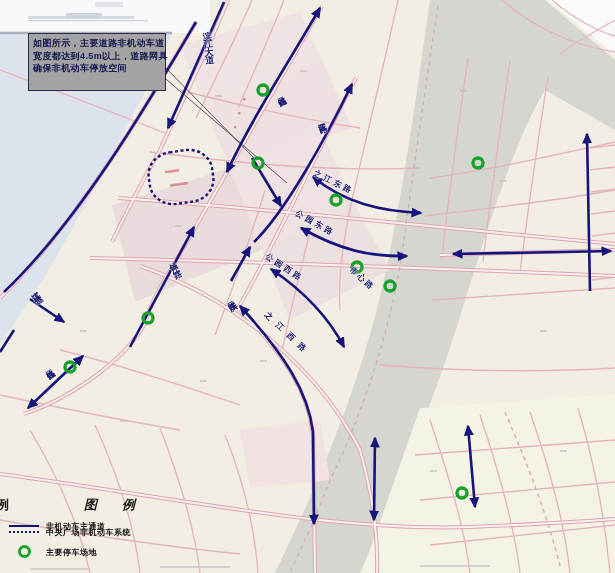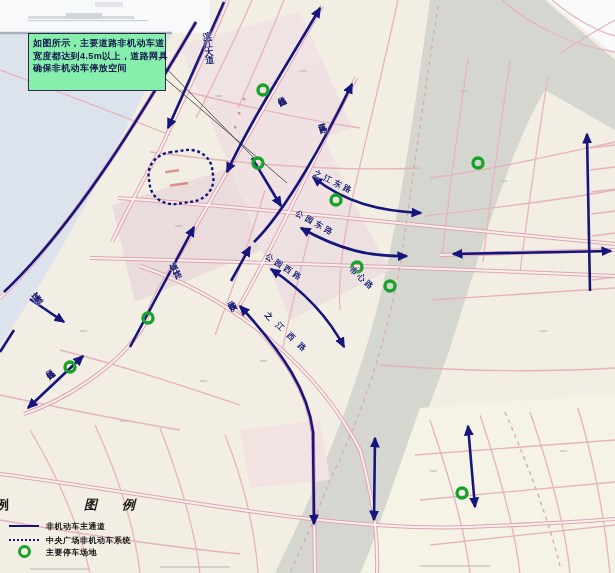--- a/index.html
+++ b/index.html
@@ -2,21 +2,21 @@
 <html><head>
 <meta charset="utf-8">
 <style>
   html,body{margin:0;padding:0;background:#ffffff;}
   #stage{position:relative;width:615px;height:573px;overflow:hidden;
          font-family:"Liberation Sans","DejaVu Sans",sans-serif;background:#fff;}
   #mapsvg{position:absolute;left:0;top:0;}
 
   
   #ann-box{position:absolute;left:28px;top:33px;width:138px;height:58px;
-           background:#86efac;border:1.6px solid #2a2a4a;box-sizing:border-box;
+           background:#a3a3a3;border:1.6px solid #2a2a4a;box-sizing:border-box;
            padding:3px 4px;z-index:30;}
   #ann-box .ln{font-size:9px;font-weight:bold;color:#14144e;line-height:12.5px;
                letter-spacing:.4px;white-space:nowrap;}
 
   
   .rlabel{position:absolute;color:#1c1c6e;font-weight:bold;z-index:20;
           text-shadow:0 0 2px rgba(255,255,255,.95), 0 0 1px rgba(255,255,255,.95);
           white-space:nowrap;pointer-events:none;}
   .rlabel.v{writing-mode:vertical-rl;transform-origin:top center;}
   .rlabel.h{transform-origin:left center;}
@@ -228,21 +228,21 @@
   <div id="legend">
     <div class="ttl-part">例</div>
     <div class="ttl">图　例</div>
 
     <div class="lg-row" style="top:26px;">
       <span class="lg-sym">
           <span class="sym-solid"></span>
         </span>
       <span class="lg-lbl">非机动车主通道</span>
     </div>
-    <div class="lg-row" style="top:40px;">
+    <div class="lg-row" style="top:32px;">
       <span class="lg-sym">
           <span class="sym-dash"></span>
         </span>
       <span class="lg-lbl">中央广场非机动车系统</span>
     </div>
     <div class="lg-row" style="top:52px;align-items:flex-end;">
       <span class="lg-sym">
           <span class="sym-ring"></span>
         </span>
       <span class="lg-lbl">主要停车场地</span>

